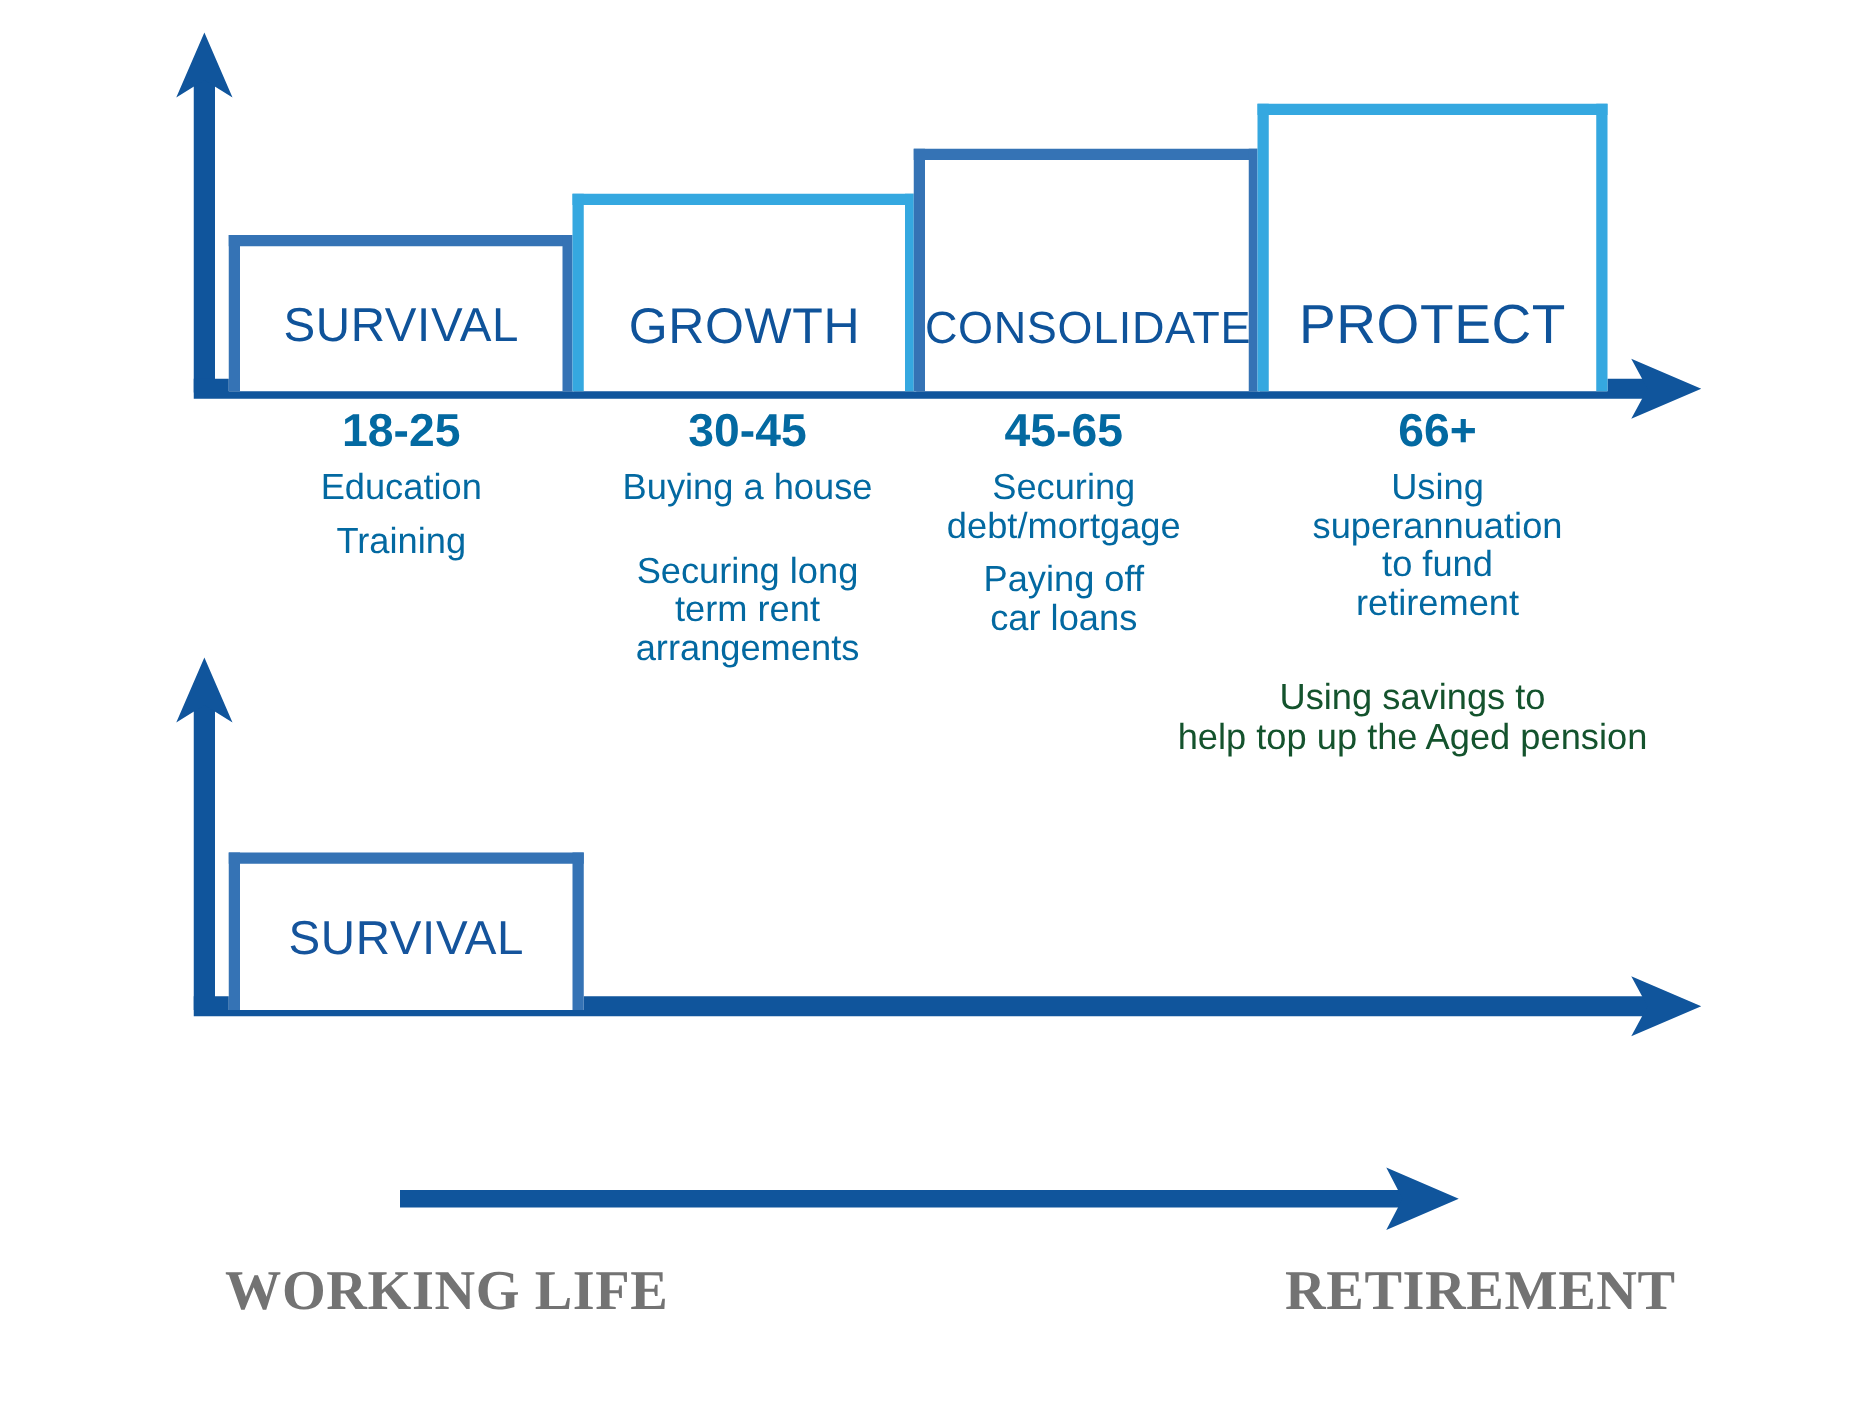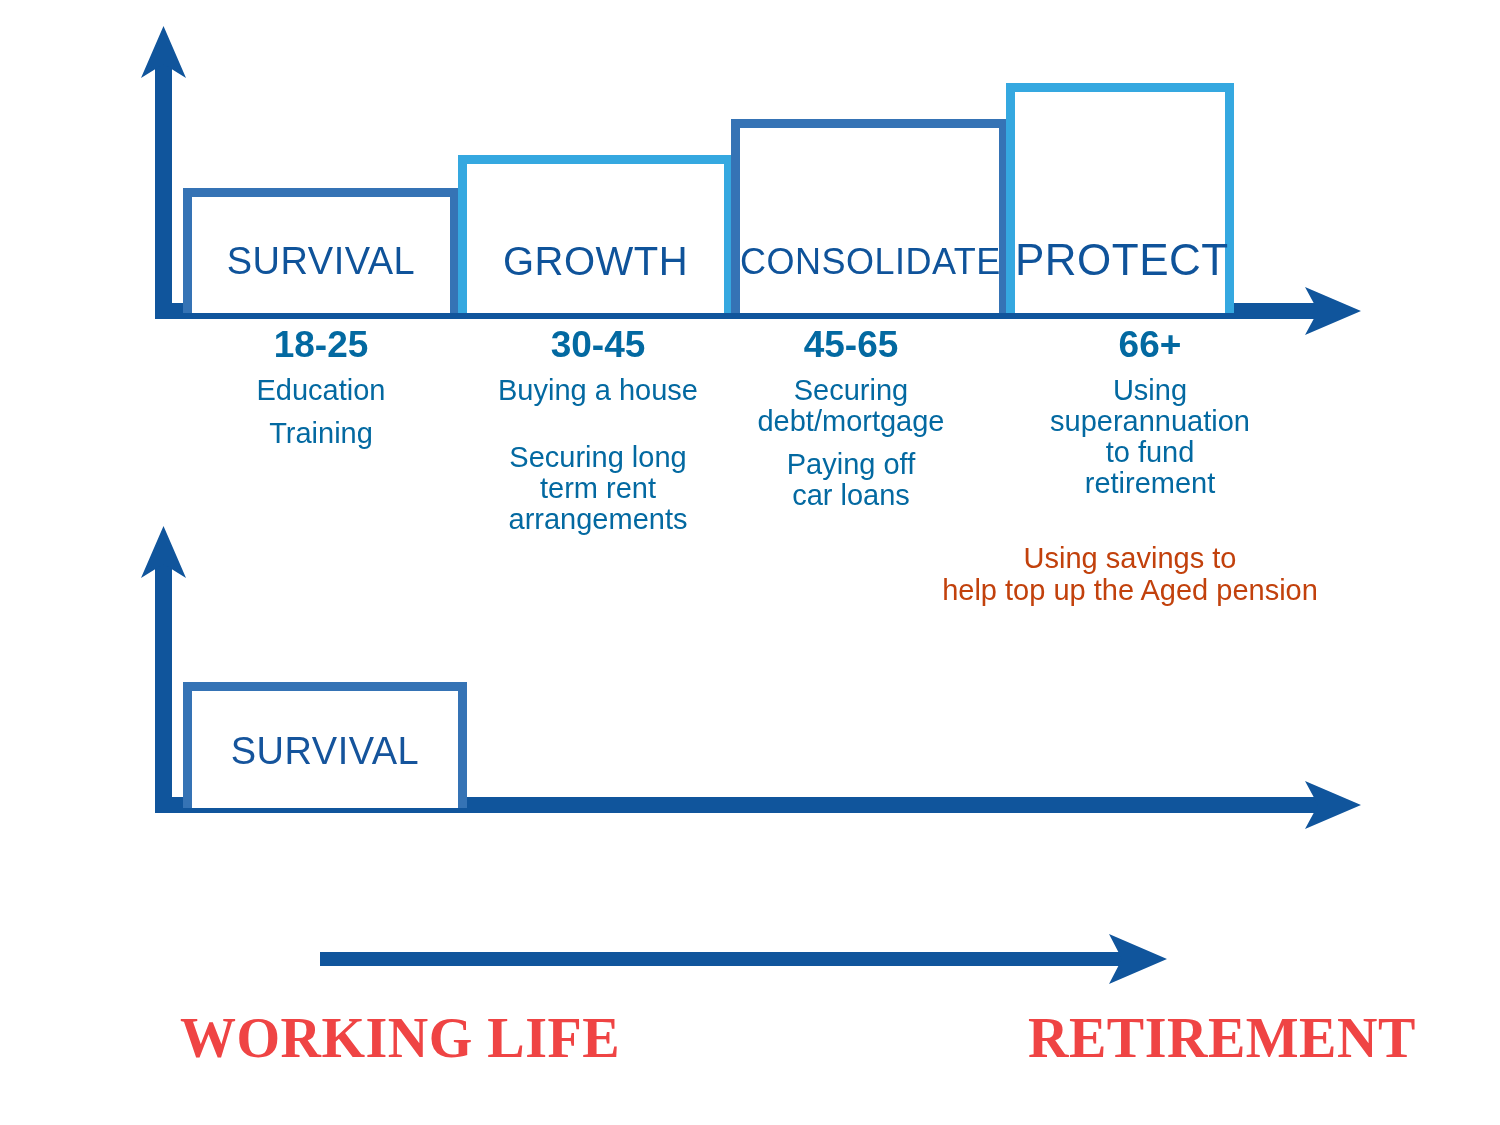--- a/index.html
+++ b/index.html
@@ -59,21 +59,21 @@
     font-size: 29px;
     font-weight: 400;
     line-height: 1.07;
     margin-bottom: 12px;
     text-align: center;
   }
 
   .wide-note {
     position: absolute;
     text-align: center;
-    color: #c2410c;
+    color: #14532d;
     font-family: "Liberation Sans", "DejaVu Sans", sans-serif;
     font-size: 29px;
     line-height: 1.1;
     white-space: pre-line;
   }
 
   
   #bottom-survival-box {
     position: absolute;
     box-sizing: border-box;
@@ -85,24 +85,24 @@
     color: #15549c;
     font-family: "Liberation Sans", "DejaVu Sans", sans-serif;
     font-size: 38px;
     letter-spacing: 0.5px;
     white-space: nowrap;
   }
 
   
   .footer-caption {
     position: absolute;
-    color: #ef4444;
+    color: #737373;
     font-family: "Liberation Serif", "DejaVu Serif", serif;
     font-weight: 700;
-    font-size: 56px;
+    font-size: 45px;
     letter-spacing: 0.5px;
     white-space: nowrap;
   }
 </style>
 </head>
 <body>
 
 <div id="canvas">
 
   <svg id="axis-layer" viewBox="0 0 1500 1125" width="1500" height="1125">
@@ -138,21 +138,21 @@
   </div>
 
   <div class="step-box" style="left:458px; top:155px; width:275px; height:158px; border:9px solid #35a8e0; border-bottom:none;">
     <span class="step-label" style="top:75px; font-size:40px;">GROWTH</span>
   </div>
 
   <div class="step-box" style="left:731px; top:119px; width:277px; height:194px; border:9px solid #3573b5; border-bottom:none;">
     <span class="step-label" style="top:113px; font-size:36px;">CONSOLIDATE</span>
   </div>
 
-  <div class="step-box" style="left:1006px; top:83px; width:228px; height:230px; border:9px solid #35a8e0; border-bottom:none;">
+  <div class="step-box" style="left:1006px; top:83px; width:280px; height:230px; border:9px solid #35a8e0; border-bottom:none;">
     <span class="step-label" style="top:143px; font-size:44px;">PROTECT</span>
   </div>
 
   <div class="col-text" style="left:183px; top:326px; width:276px;">
     <div class="col-age">18-25</div>
     <div class="col-item">Education</div>
     <div class="col-item">Training</div>
   </div>
 
   <div class="col-text" style="left:458px; top:326px; width:280px;">

